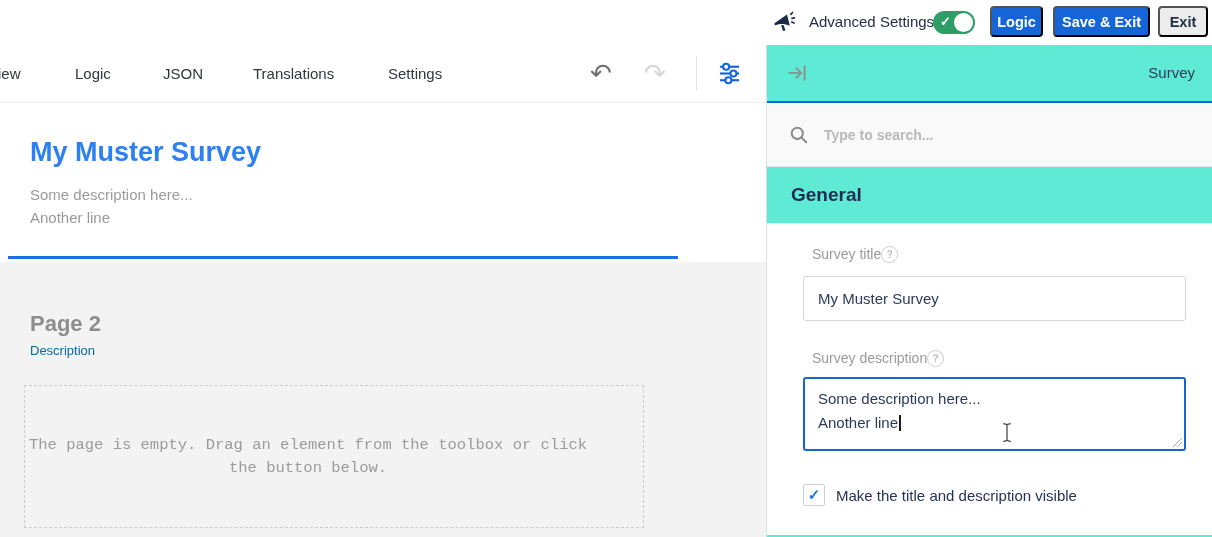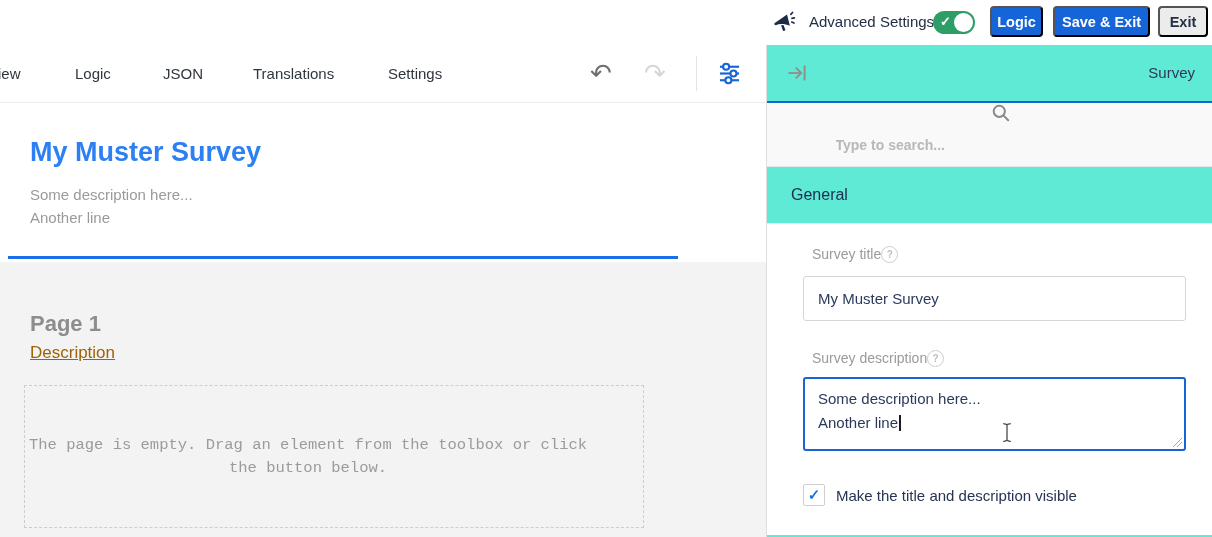--- a/index.html
+++ b/index.html
@@ -29,37 +29,37 @@
   .sliders-btn{position:absolute;left:716px;top:15px;cursor:pointer;}
 
   
   .survey-head{left:0;top:103px;width:766px;height:159px;background:#fff;}
   .main-title{position:absolute;left:30px;top:34px;font-size:27px;font-weight:700;color:#2c80f4;cursor:pointer;}
   .main-desc1{position:absolute;left:30px;top:83px;font-size:15px;color:#9a9a9a;}
   .main-desc2{position:absolute;left:30px;top:106px;font-size:15px;color:#9a9a9a;}
   .head-underline{position:absolute;left:8px;top:153px;width:670px;height:3px;background:#1a6fe8;}
   .gray-area{left:0;top:262px;width:766px;height:275px;background:#f3f3f3;}
   .page-title{position:absolute;left:30px;top:49px;font-size:22px;font-weight:700;color:#8d8d8d;cursor:pointer;}
-  .page-desc{position:absolute;left:30px;top:81px;font-size:17px;color:#a16207;text-decoration:underline;}
+  .page-desc{position:absolute;left:30px;top:81px;font-size:13px;color:#0369a1;}
   .dropzone{position:absolute;left:24px;top:123px;width:620px;height:143px;border:1px dashed #cdcdcd;box-sizing:border-box;
             display:flex;align-items:center;justify-content:flex-start;font-family:Liberation Mono, monospace;}
   .dropzone-msg{width:566px;text-align:center;font-size:15.5px;line-height:23px;color:#9b9b9b;}
 
   
   .panel{left:766px;top:45px;width:446px;height:492px;background:#5eead4;border-left:1px solid #dedede;box-sizing:border-box;}
   .panel-head{position:relative;height:56px;border-bottom:2px solid #1565d8;}
   .collapse-btn{position:absolute;left:20px;top:18px;cursor:pointer;}
   .panel-title{position:absolute;right:17px;top:0;height:56px;line-height:56px;font-size:15px;color:#2b3a5c;}
   .search-row{position:relative;height:64px;background:#f9f9f9;border-bottom:1px solid #e6e6e6;box-sizing:border-box;
-              display:flex;align-items:center;padding-left:22px;gap:13px;flex-direction:column;}
+              display:flex;align-items:center;padding-left:22px;gap:13px;}
   .search-input{border:none;background:transparent;outline:none;font-size:14px;font-weight:600;color:#555;width:330px;
                 font-family:"Liberation Sans",sans-serif;}
   .search-input::placeholder{color:#b8b8b8;font-weight:600;}
   .section-row{height:57px;border-bottom:1px solid #ededed;display:flex;align-items:center;padding-left:24px;
-               font-size:16px;font-weight:400;color:#1e2c4f;box-sizing:border-box;cursor:pointer;}
+               font-size:19px;font-weight:700;color:#1e2c4f;box-sizing:border-box;cursor:pointer;}
   .panel-body{position:relative;height:311px;background:#fff;}
   .field-label{position:absolute;display:flex;align-items:flex-start;font-size:14px;color:#9a9a9a;margin-left:8px;}
   .fl-title{left:37px;top:22px;}
   .fl-desc{left:37px;top:126px;}
   .help-icon{width:15px;height:15px;border:1.5px solid #cdcdcd;border-radius:50%;display:flex;align-items:center;
              justify-content:center;font-size:10px;color:#bdbdbd;font-weight:700;cursor:pointer;}
   .text-input{position:absolute;left:36px;top:52px;width:383px;height:45px;border:1px solid #d6d6d6;border-radius:3px;
               box-sizing:border-box;padding:0 14px;font-size:15px;color:#2b3a5c;background:#fff;outline:none;
               font-family:"Liberation Sans",sans-serif;}
   .textarea{position:absolute;left:36px;top:153px;width:383px;height:74px;border:2px solid #1565d8;border-radius:3px;
@@ -124,21 +124,21 @@
   </div>
 
   <div class="abs survey-head">
     <div class="main-title">My Muster Survey</div>
     <div class="main-desc1">Some description here...</div>
     <div class="main-desc2">Another line</div>
     <div class="head-underline"></div>
   </div>
 
   <div class="abs gray-area">
-    <div class="page-title">Page 1</div>
+    <div class="page-title">Page 2</div>
     <div class="page-desc">Description</div>
     <div class="dropzone">
       <div class="dropzone-msg">The page is empty. Drag an element from the toolbox or click the button below.</div>
     </div>
   </div>
 
   <div class="abs panel">
     <div class="panel-head">
       <span class="collapse-btn">
         <svg width="21" height="20" viewBox="0 0 21 20" fill="none" stroke="#8f8f8f" stroke-width="1.8">

